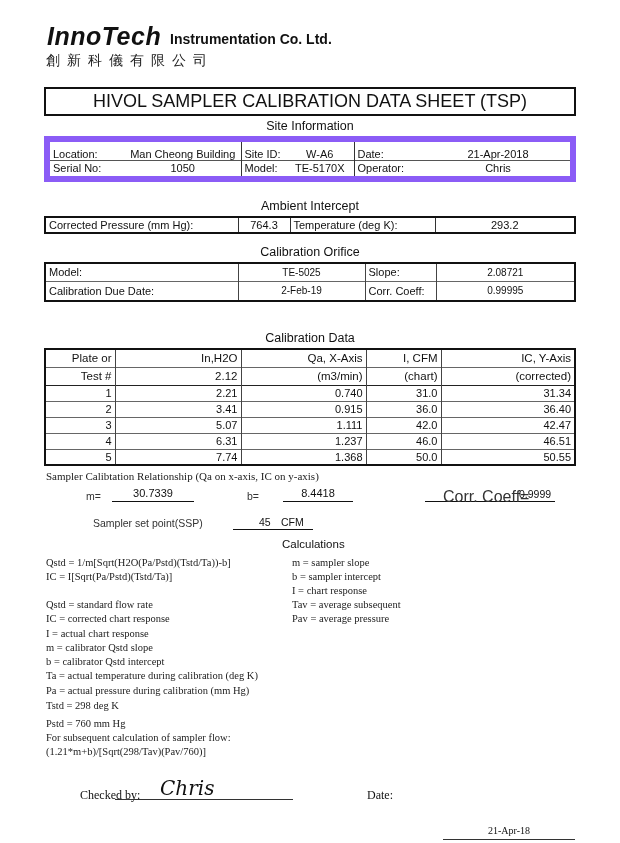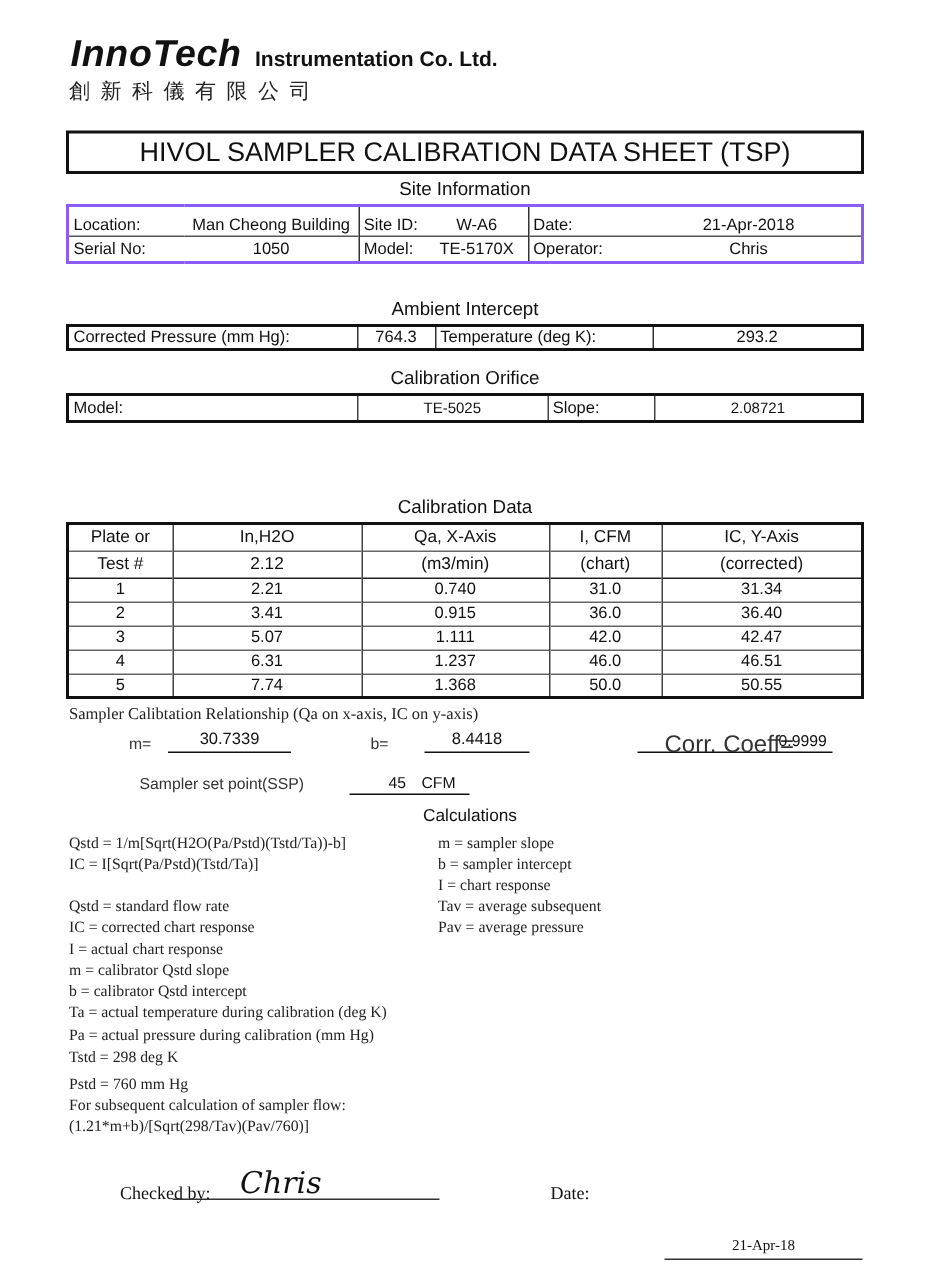--- a/index.html
+++ b/index.html
@@ -5,29 +5,29 @@
     html, body { margin:0; padding:0; background:#ffffff; }
     body { width:620px; height:843px; position:relative; overflow:hidden; color:#111; font-family:"Liberation Sans", sans-serif; }
     .abs { position:absolute; }
     .logo { left:47px; top:22px; font-family:"Liberation Sans", sans-serif; font-weight:bold; font-style:italic; font-size:25px; letter-spacing:0.5px; color:#111; }
     .company { left:170px; top:31px; font-weight:bold; font-size:14px; }
     .chinese { left:46px; top:52px; font-size:14px; letter-spacing:7px; color:#222; font-family:"DejaVu Sans", sans-serif; }
     .title-box { left:44px; top:87px; width:532px; height:29px; border:2px solid #111; box-sizing:border-box; text-align:center; font-size:18px; line-height:25px; }
     .sec-title { text-align:center; font-size:12.5px; width:620px; left:0; }
     table { border-collapse:collapse; font-family:"Liberation Sans", sans-serif; }
     td { padding:0 3px; font-size:11px; height:18px; box-sizing:border-box; }
-    .site { left:44px; top:136px; width:532px; border:2px solid #8b5cf6; }
+    .site { left:44px; top:136px; width:532px; border:6px solid #8b5cf6; }
     .site td { border-left:1.5px solid #333; border-top:1px solid #555; height:18px; }
     .site tr:first-child td { height:20px; padding-top:6px; border-top:none; }
     .ambient { left:44px; top:216px; width:532px; border:2px solid #111; }
     .ambient td { border-left:1.5px solid #333; font-size:11px; height:16px; }
     .orifice { left:44px; top:262px; width:532px; border:2px solid #111; }
     .orifice td { border-left:1.5px solid #444; border-top:1px solid #666; height:18px; }
     .cal { left:44px; top:348px; width:532px; border:2px solid #111; }
-    .cal td { border-left:1.5px solid #444; border-top:1px solid #666; text-align:center; height:16px; font-size:11px; }
+    .cal td { border-left:1.5px solid #444; border-top:1px solid #666; text-align:right; height:16px; font-size:11px; }
     .cal .hdr td { height:18px; font-size:11.5px; }
     .serif { font-family:"Liberation Serif", serif; }
     .c { text-align:center; }
     .ul { border-bottom:1.5px solid #111; }
     .small { font-size:10px; }
     .calc-line { font-family:"Liberation Serif", serif; font-size:10.5px; color:#222; white-space:nowrap; }
     .sig { font-family:"DejaVu Serif", serif; font-style:italic; font-size:20px; }
   </style>
 </head>
 <body>
@@ -92,20 +92,26 @@
       <col style="width:127px">
       <col style="width:71px">
       <col>
     </colgroup>
   <tbody>
       <tr>
     <td style="border-left:none;border-top:none">Model:</td>
     <td class="c small" style="border-top:none">TE-5025</td>
     <td style="border-top:none">Slope:</td>
     <td class="c small" style="border-top:none">2.08721</td>
+  </tr>
+  <tr>
+    <td style="border-left:none;height:20px">Calibration Due Date:</td>
+    <td class="c small">2-Feb-19</td>
+    <td>Corr. Coeff:</td>
+    <td class="c small">0.99995</td>
   </tr>
 </tbody>
   </table>
 
 <div class="abs sec-title" style="top:331px;">Calibration Data</div>
 <table class="abs cal">
   <colgroup>
       <col style="width:70px">
       <col style="width:126px">
       <col style="width:125px">

